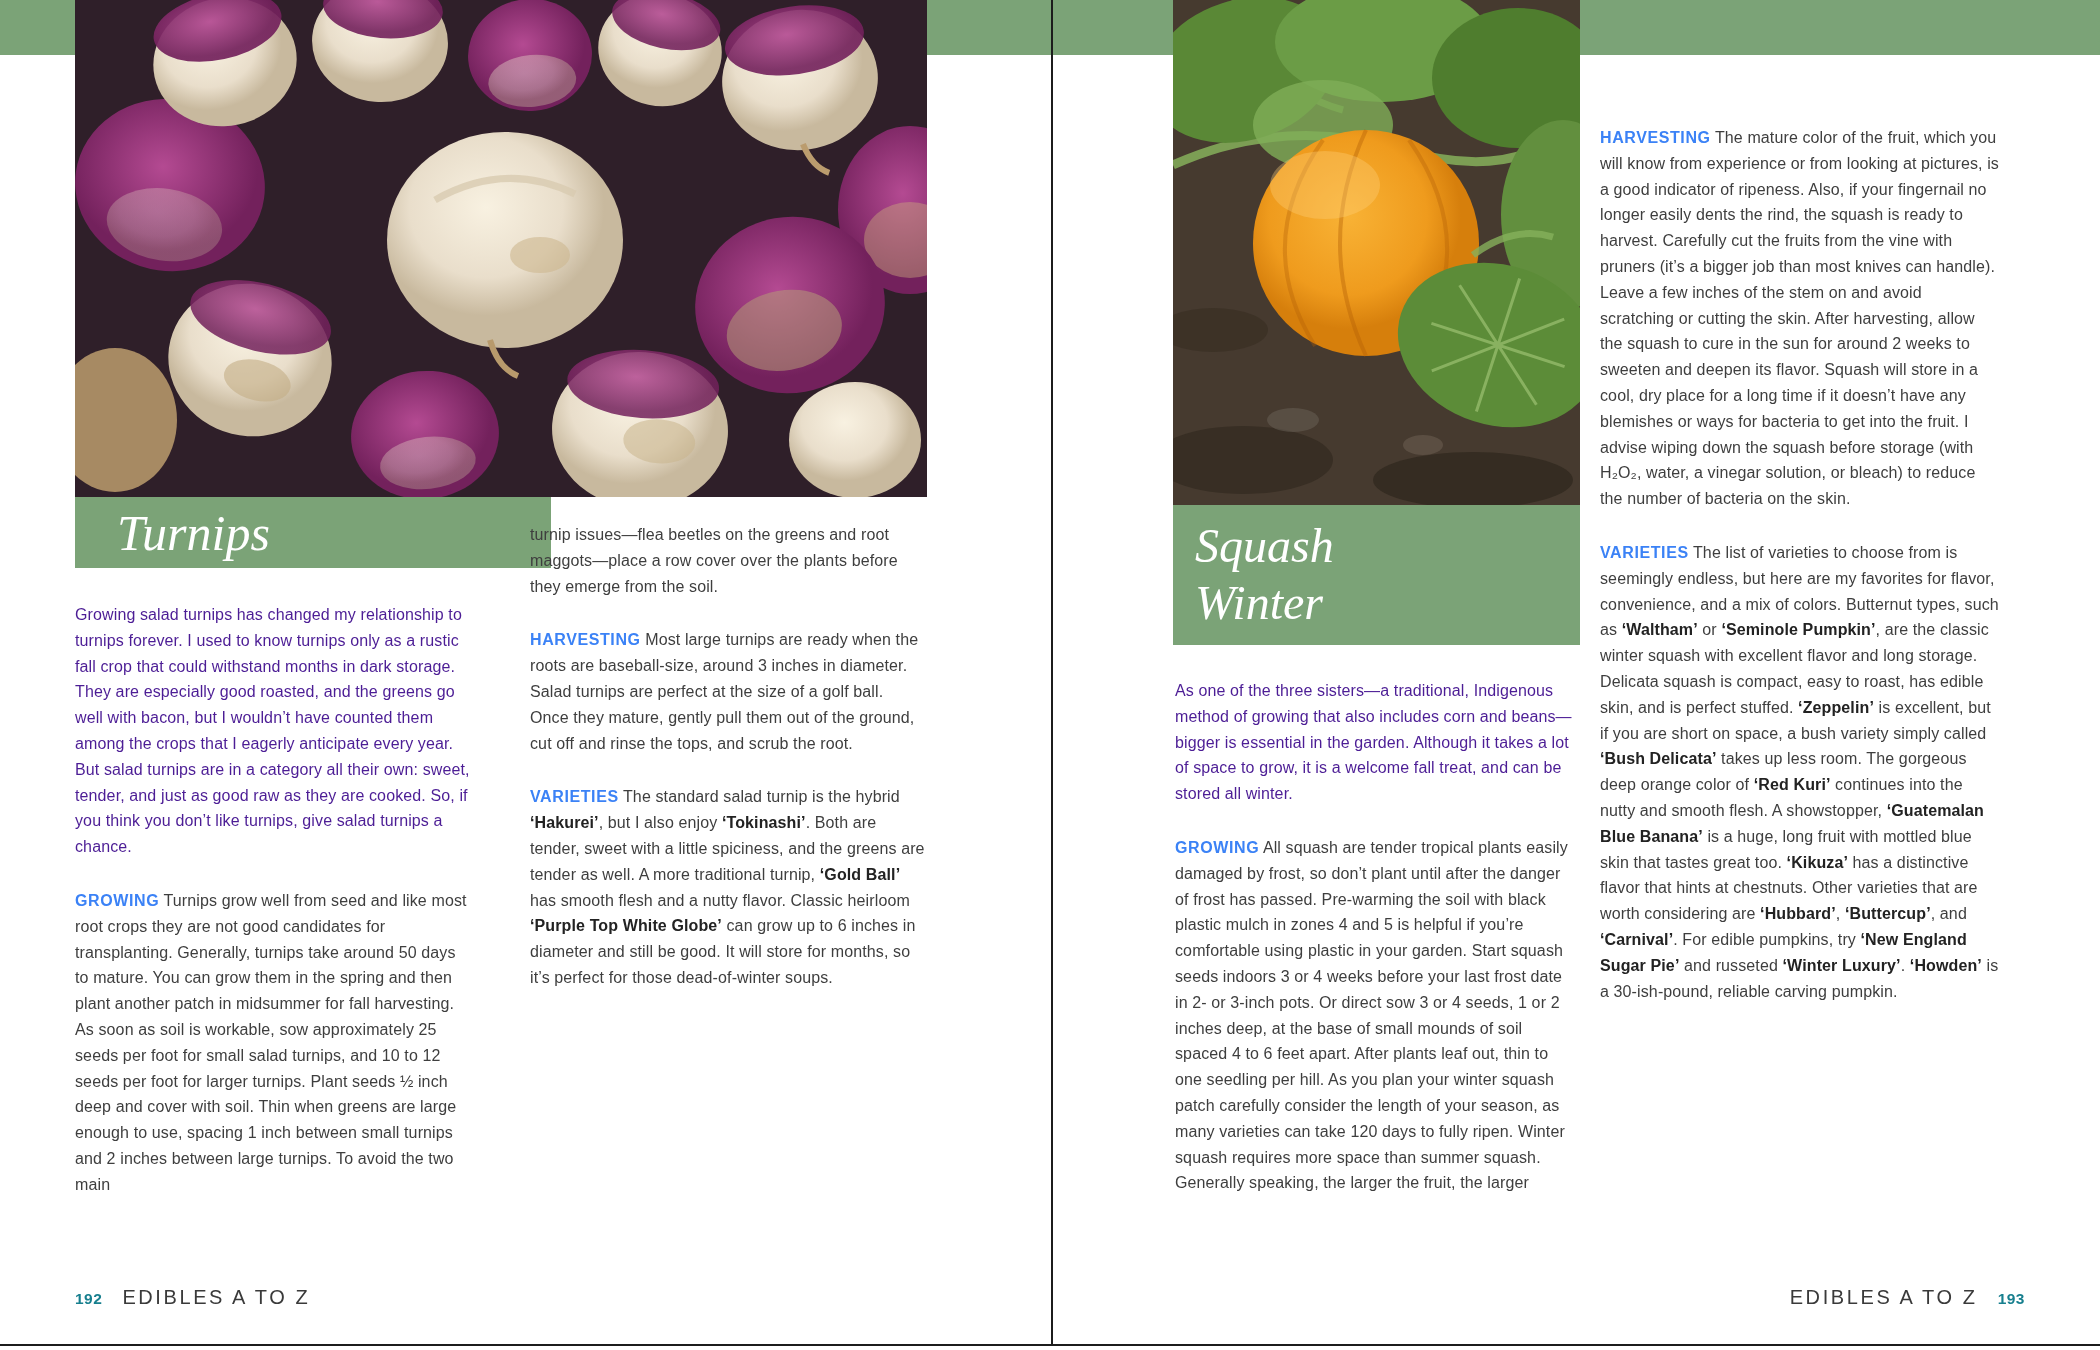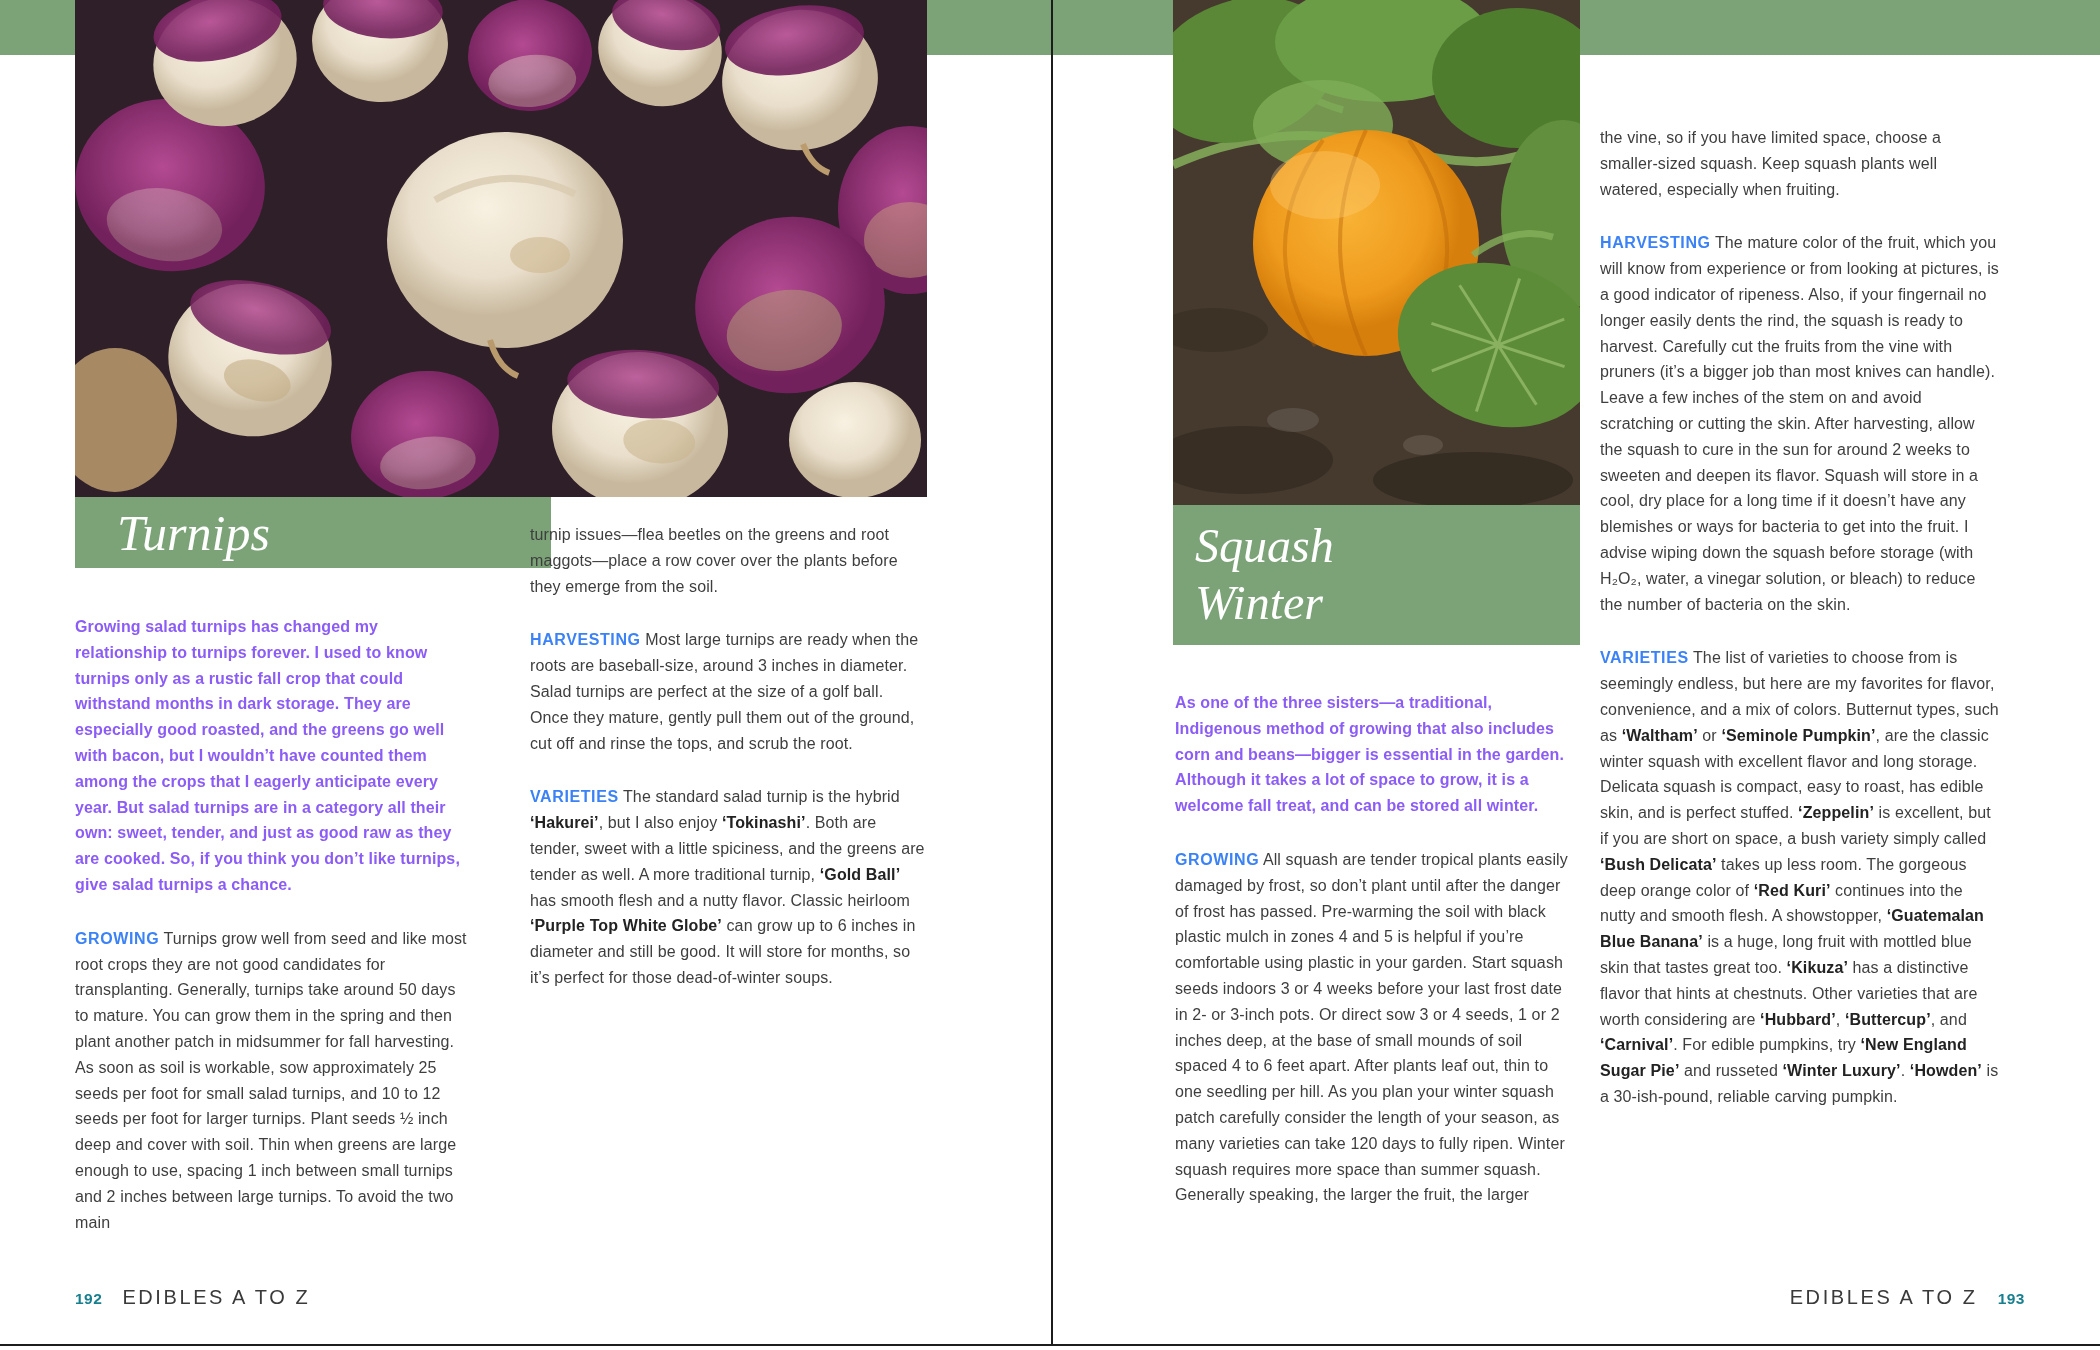--- a/index.html
+++ b/index.html
@@ -16,21 +16,21 @@
 
   .banner{position:absolute;background:#7ba377;color:#ffffff;
           font-family:"Liberation Serif",serif;font-style:italic;}
   .banner-left{left:75px;top:497px;width:476px;height:71px;display:flex;align-items:center;
                padding-left:42px;box-sizing:border-box;font-size:50px;}
   .banner-right{left:1173px;top:505px;width:407px;height:140px;padding:12px 0 0 22px;
                 box-sizing:border-box;font-size:48px;line-height:57px;}
 
   .col{position:absolute;}
   .col p{margin:0 0 28px 0;font-size:16px;line-height:25.8px;color:#3e3e3e;letter-spacing:.12px;}
-  .col p.intro{font-weight:bold;color:#8b5cf6;margin-top:12px;}
+  .col p.intro{font-weight:normal;color:#4c1d95;}
   .shead{color:#3b82f6;font-weight:bold;letter-spacing:.6px;}
   .col b{color:#222222;}
 
   .l-col1{left:75px;top:602px;width:396px;}
   .l-col2{left:530px;top:522px;width:396px;}
   .r-col1{left:1175px;top:678px;width:400px;}
   .r-col2{left:1600px;top:125px;width:400px;}
 
   .footer{position:absolute;top:1278px;display:flex;align-items:baseline;gap:20px;}
   .footer-left{left:75px;}
@@ -180,21 +180,20 @@
     <div>Squash</div>
     <div>Winter</div>
   </div>
 
   <div class="col r-col1">
     <p class="intro">As one of the three sisters—a traditional, Indigenous method of growing that also includes corn and beans—bigger is essential in the garden. Although it takes a lot of space to grow, it is a welcome fall treat, and can be stored all winter.</p>
     <p><span class="shead">GROWING</span> <span>All squash are tender tropical plants easily damaged by frost, so don’t plant until after the danger of frost has passed. Pre-warming the soil with black plastic mulch in zones 4 and 5 is helpful if you’re comfortable using plastic in your garden. Start squash seeds indoors 3 or 4 weeks before your last frost date in 2- or 3-inch pots. Or direct sow 3 or 4 seeds, 1 or 2 inches deep, at the base of small mounds of soil spaced 4 to 6 feet apart. After plants leaf out, thin to one seedling per hill. As you plan your winter squash patch carefully consider the length of your season, as many varieties can take 120 days to fully ripen. Winter squash requires more space than summer squash. Generally speaking, the larger the fruit, the larger</span></p>
   </div>
 
   <div class="col r-col2">
-    <p>the vine, so if you have limited space, choose a smaller-sized squash. Keep squash plants well watered, especially when fruiting.</p>
     <p><span class="shead">HARVESTING</span> <span>The mature color of the fruit, which you will know from experience or from looking at pictures, is a good indicator of ripeness. Also, if your fingernail no longer easily dents the rind, the squash is ready to harvest. Carefully cut the fruits from the vine with pruners (it’s a bigger job than most knives can handle). Leave a few inches of the stem on and avoid scratching or cutting the skin. After harvesting, allow the squash to cure in the sun for around 2 weeks to sweeten and deepen its flavor. Squash will store in a cool, dry place for a long time if it doesn’t have any blemishes or ways for bacteria to get into the fruit. I advise wiping down the squash before storage (with H₂O₂, water, a vinegar solution, or bleach) to reduce the number of bacteria on the skin.</span></p>
     <p><span class="shead">VARIETIES</span> <span>The list of varieties to choose from is seemingly endless, but here are my favorites for flavor, convenience, and a mix of colors. Butternut types, such as <b>‘Waltham’</b> or <b>‘Seminole Pumpkin’</b>, are the classic winter squash with excellent flavor and long storage. Delicata squash is compact, easy to roast, has edible skin, and is perfect stuffed. <b>‘Zeppelin’</b> is excellent, but if you are short on space, a bush variety simply called <b>‘Bush Delicata’</b> takes up less room. The gorgeous deep orange color of <b>‘Red Kuri’</b> continues into the nutty and smooth flesh. A showstopper, <b>‘Guatemalan Blue Banana’</b> is a huge, long fruit with mottled blue skin that tastes great too. <b>‘Kikuza’</b> has a distinctive flavor that hints at chestnuts. Other varieties that are worth considering are <b>‘Hubbard’</b>, <b>‘Buttercup’</b>, and <b>‘Carnival’</b>. For edible pumpkins, try <b>‘New England Sugar Pie’</b> and russeted <b>‘Winter Luxury’</b>. <b>‘Howden’</b> is a 30-ish-pound, reliable carving pumpkin.</span></p>
   </div>
 
   <div class="footer footer-right">
     <span class="footer-label">EDIBLES A TO Z</span>
     <span class="page-num">193</span>
   </div>
 
   <div class="divider"></div>

